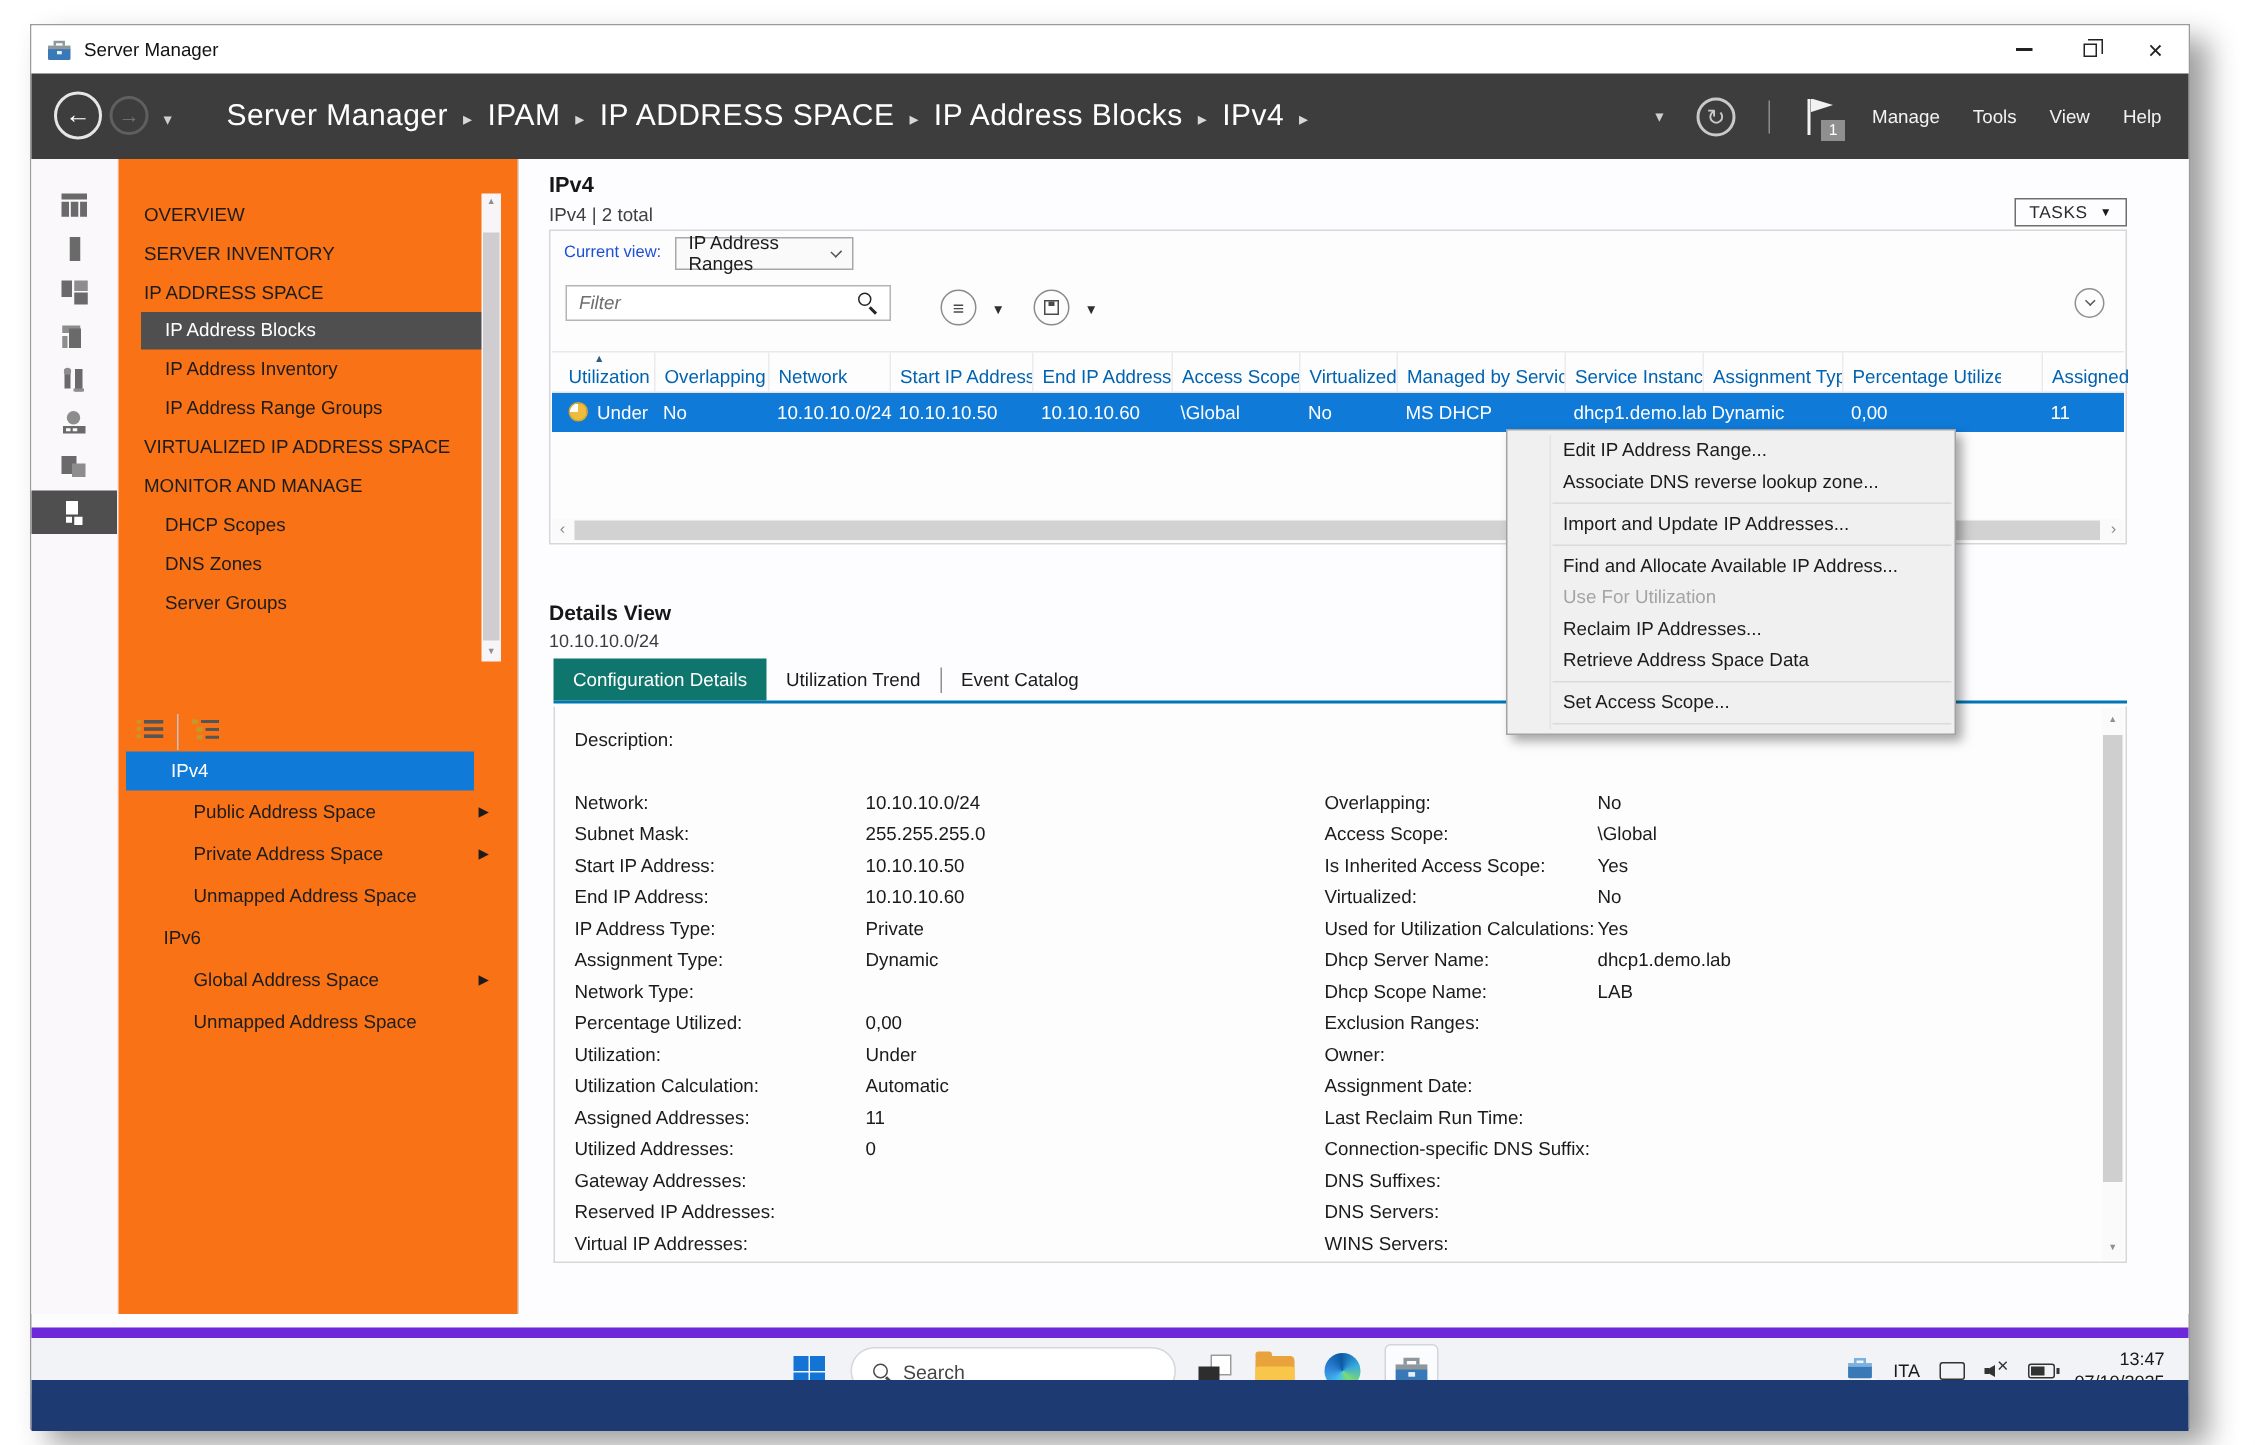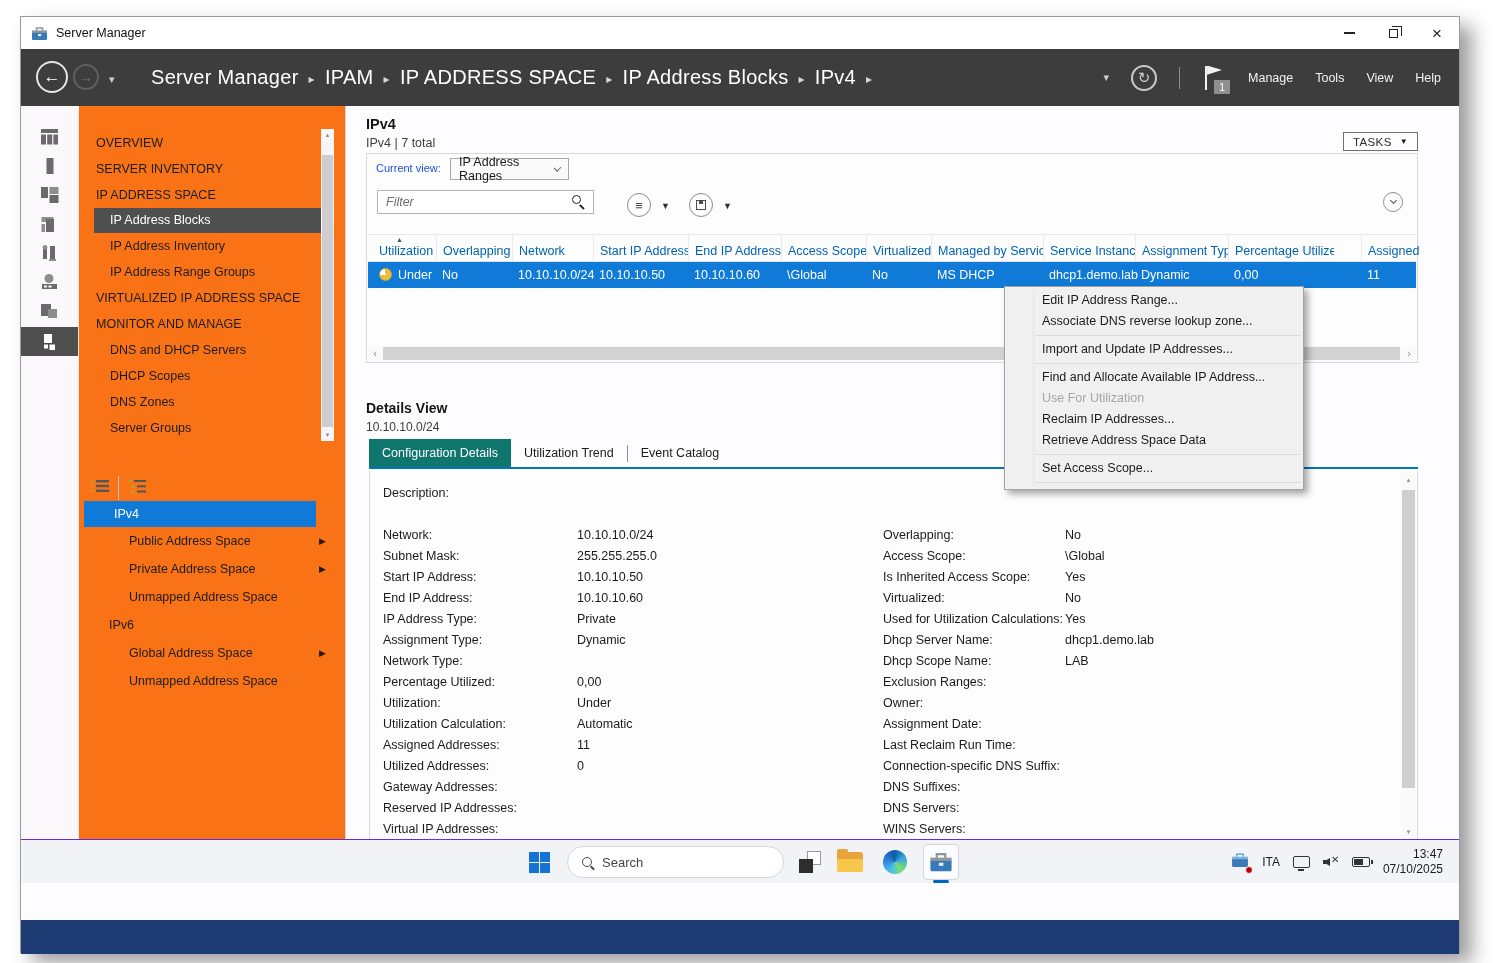--- a/index.html
+++ b/index.html
@@ -111,21 +111,21 @@
   .vscroll .thumb{position:absolute;left:1px;right:1px;top:18px;height:298px;background:#d0cfd0}
   .vsarr{position:absolute;left:0;width:15px;text-align:center;font-size:6px;color:#8f8f8f}
   
   .cmenu{position:absolute;left:983px;top:269px;width:300px;background:#f1f0f1;border:1px solid #a3a3a3;
     box-shadow:4px 4px 7px rgba(0,0,0,.35);padding:3px 0;z-index:60}
   .cmenu::before{content:"";position:absolute;left:28px;top:3px;bottom:3px;width:1px;background:#e4e2e4}
   .cmi{height:21px;line-height:21px;padding-left:37px;font-size:12.5px;color:#1b1b1b;white-space:nowrap}
   .cmi.dis{color:#a5a5a5}
   .msep{height:1px;background:#dcdadc;margin:3px 2px 3px 30px}
   
-  .taskbar{position:absolute;left:0;top:822px;right:0;height:44px;background:#f1f3f6;border-top:1px solid #6d28d9}
+  .taskbar{position:absolute;left:0;top:868px;right:0;height:44px;background:#f1f3f6;border-top:7px solid #6d28d9}
   .tb{position:absolute;top:0;height:44px;display:flex;align-items:center}
   .startlogo{width:21px;height:21px;display:grid;grid-template-columns:10px 10px;grid-template-rows:10px 10px;gap:1px}
   .startlogo span{background:#1374d6}
   .searchpill{width:217px;height:32px;background:#fff;border:1px solid #d5d7da;border-radius:16px;display:flex;align-items:center;gap:10px;padding-left:14px;font-size:13px;color:#454545}
   .smag{width:10px;height:10px;border:1.8px solid #4a4a4a;border-radius:50%;position:relative}
   .smag::after{content:"";position:absolute;width:5px;height:1.8px;background:#4a4a4a;transform:rotate(45deg);left:7px;top:9px}
   .tview{position:relative;width:22px;height:22px}
   .tview .b{position:absolute;right:0;top:0;width:14px;height:14px;background:#fff;border:1px solid #9a9a9a}
   .tview .f{position:absolute;left:0;bottom:0;width:14px;height:14px;background:#2d2d2d}
   .folder{position:relative;width:26px;height:20px}
@@ -284,21 +284,20 @@
     <div class="navpanel">
       <div style="height:24px"></div>
       <div class="nitem l0">OVERVIEW</div>
       <div class="nitem l0">SERVER INVENTORY</div>
       <div class="nitem l0">IP ADDRESS SPACE</div>
       <div class="nitem sel">IP Address Blocks</div>
       <div class="nitem l1">IP Address Inventory</div>
       <div class="nitem l1">IP Address Range Groups</div>
       <div class="nitem l0">VIRTUALIZED IP ADDRESS SPACE</div>
       <div class="nitem l0">MONITOR AND MANAGE</div>
-      <div class="nitem l1">DNS and DHCP Servers</div>
       <div class="nitem l1">DHCP Scopes</div>
       <div class="nitem l1">DNS Zones</div>
       <div class="nitem l1">Server Groups</div>
 
       <div class="nscroll">
         <span class="sarr" style="top:3px">▲</span>
         <div class="thumb"></div>
         <span class="sarr" style="bottom:3px">▼</span>
       </div>
 
@@ -349,21 +348,21 @@
             <span class="texp">▶</span>
           </div>
         <div class="titem">
             <span class="lbl1">Unmapped Address Space</span>
           </div>
       </div>
     </div>
 
     <div class="main">
       <div class="ab h1" style="left:20px;top:10px">IPv4</div>
-      <div class="ab h2" style="left:20px;top:30px">IPv4 | 7 total</div>
+      <div class="ab h2" style="left:20px;top:30px">IPv4 | 2 total</div>
       <div class="ab tasksbtn" style="left:997px;top:26px">
         <span>TASKS</span>
         <span class="tri">▼</span>
       </div>
 
       <div class="listbox">
         <span class="cvlabel">Current view:</span>
         <div class="dropdown">
           <span>IP Address Ranges</span>
           <span class="chev"></span>

